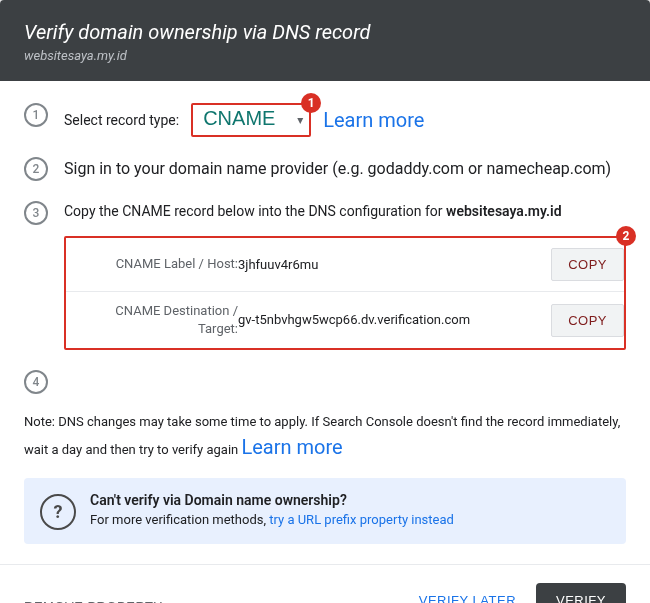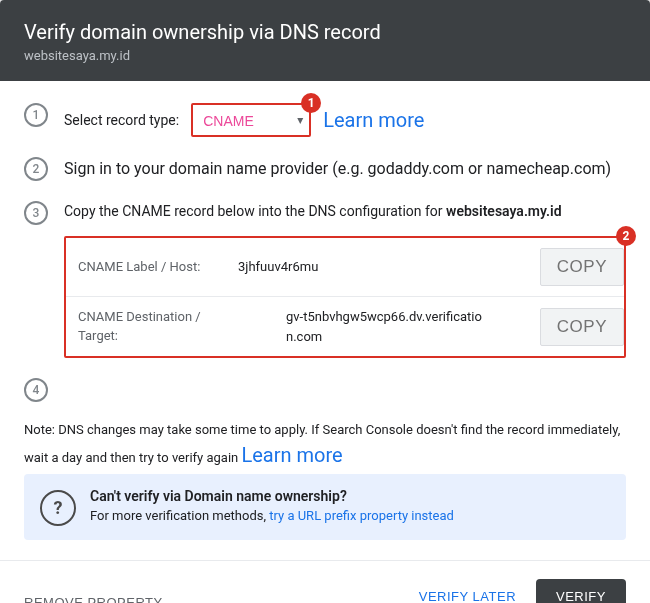--- a/index.html
+++ b/index.html
@@ -16,20 +16,21 @@
       width: 650px;
       background: #fff;
       border-radius: 4px;
       overflow: hidden;
       box-shadow: 0 4px 20px rgba(0,0,0,0.3);
     }
     .header {
       background: #3c4043;
       color: #fff;
       padding: 20px 24px 18px;
+      font-style: italic;
     }
     .header-title {
       font-size: 20px;
       font-weight: 400;
       margin-bottom: 4px;
     }
     .header-subtitle {
       font-size: 13px;
       color: #bdc1c6;
     }
@@ -73,23 +74,23 @@
     }
     .select-wrapper {
       position: relative;
       display: inline-block;
     }
     .record-select {
       appearance: none;
       -webkit-appearance: none;
       border: 2px solid #d93025;
       border-radius: 2px;
-      padding: 8px 32px 6px 10px;
-      font-size: 14px;
-      color: #ec4899;
+      padding: 2px 32px 6px 10px;
+      font-size: 20px;
+      color: #0f766e;
       background: #fff;
       cursor: pointer;
       min-width: 120px;
     }
     .select-arrow {
       position: absolute;
       right: 8px;
       top: 50%;
       transform: translateY(-50%);
       pointer-events: none;
@@ -159,60 +160,60 @@
       position: relative;
     }
     .dns-row {
       display: flex;
       align-items: center;
       border-bottom: 1px solid #e8eaed;
       padding: 10px 0 10px 12px;
     }
     .dns-row:last-child {
       border-bottom: none;
-      gap: 48px;
     }
     .dns-field-label {
       color: #5f6368;
       font-size: 13px;
       width: 160px;
       flex-shrink: 0;
       line-height: 1.4;
+      text-align: right;
     }
     .dns-field-value {
       color: #202124;
       font-size: 13px;
       flex: 1;
       word-break: break-all;
     }
     .copy-btn {
       background: #f1f3f4;
       border: 1px solid #dadce0;
       border-radius: 2px;
       padding: 8px 16px;
-      font-size: 17px;
-      font-weight: 500;
-      color: #737373;
+      font-size: 13px;
+      font-weight: 500;
+      color: #7f1d1d;
       cursor: pointer;
       letter-spacing: 0.5px;
       margin-left: 8px;
       flex-shrink: 0;
       min-width: 70px;
     }
     .step4-text {
       color: #202124;
       font-size: 14px;
     }
     .step4-text strong {
       font-weight: 600;
     }
     .note-text {
       font-size: 13px;
       color: #202124;
-      margin-bottom: 4px;
+      margin-bottom: 16px;
       line-height: 1.5;
     }
     .note-text a {
       color: #1a73e8;
       text-decoration: none;
     }
     .info-box {
       background: #e8f0fe;
       border-radius: 4px;
       padding: 14px 16px;

